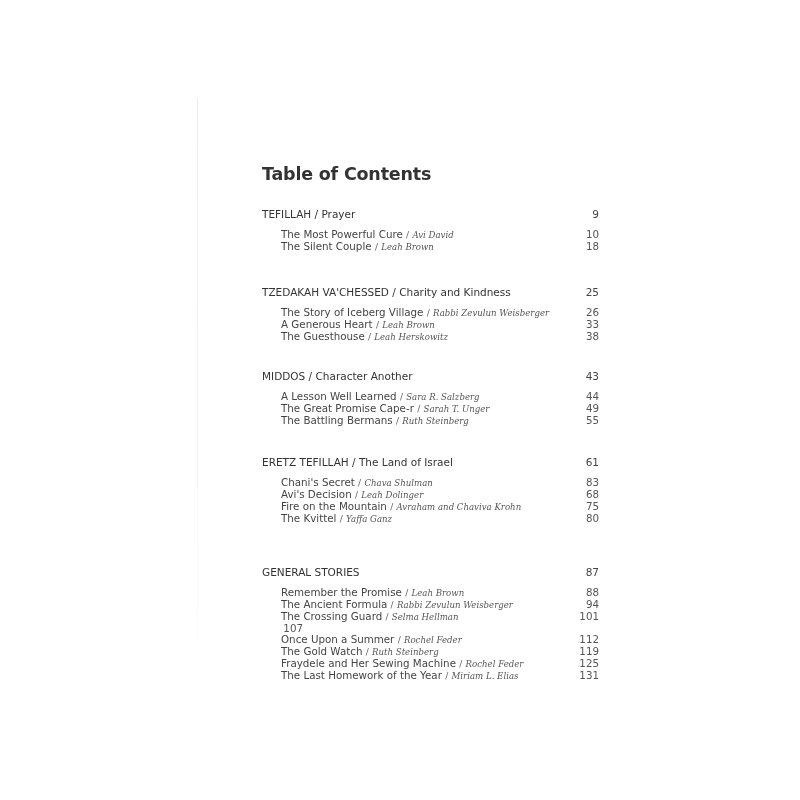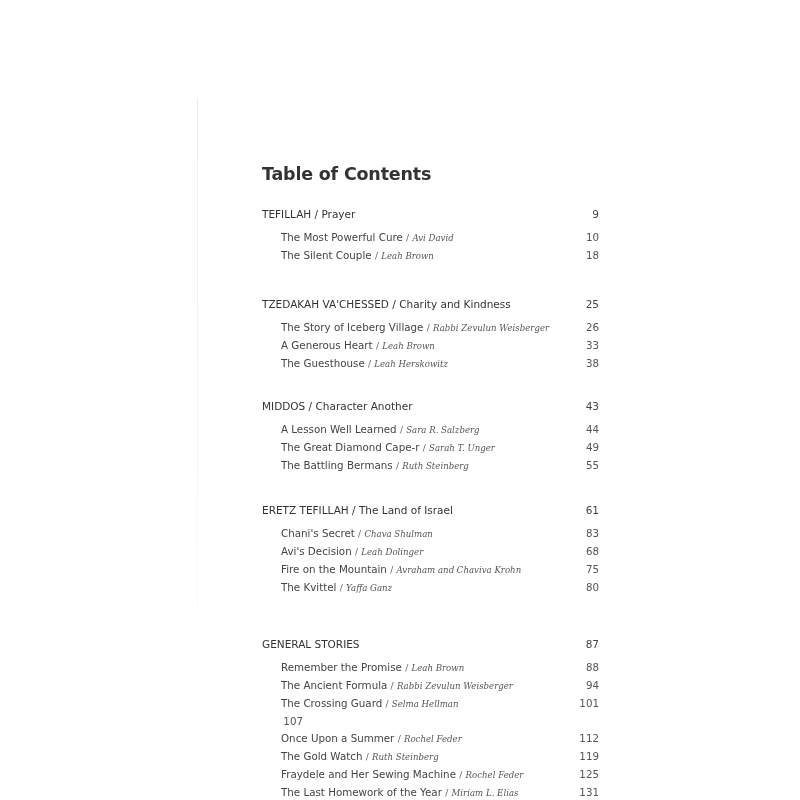--- a/index.html
+++ b/index.html
@@ -22,21 +22,21 @@
       letter-spacing: -0.2px; margin: 0 0 22px 0; line-height: 22px;
     }
     .section { margin-bottom: 29px; }
     .section-head {
       display: flex; justify-content: space-between; align-items: baseline;
       font-size: 10.5px; color: #333; line-height: 14px; margin-bottom: 8px;
     }
     .entries { padding-left: 19px; }
     .entry {
       display: flex; justify-content: space-between; align-items: baseline;
-      font-size: 10.3px; color: #444; line-height: 17px;
+      font-size: 10.3px; color: #444; line-height: 11px;
     }
     .entry .author {
       font-family: "DejaVu Serif", serif; font-style: italic;
       font-size: 8.6px; color: #555;
     }
     .entry .sep { font-size: 9px; color: #666; }
     .page-num { font-size: 10.3px; color: #555; text-align: right; min-width: 22px; }
     .section-head .page-num { font-size: 10.5px; color: #444; }
     .s-tefillah { margin-bottom: 32px; }
     .s-tzedakah { margin-bottom: 26px; }
@@ -93,21 +93,21 @@
     <div class="section-head">
       <span><span>MIDDOS</span> <span>/</span> <span>Character Another</span></span>
       <span class="page-num">43</span>
     </div>
     <div class="entries">
       <div class="entry">
           <span><span>A Lesson Well Learned</span> <span class="sep">/</span> <span class="author">Sara R. Salzberg</span></span>
           <span class="page-num">44</span>
         </div>
       <div class="entry">
-          <span><span>The Great Diamond Cape-r</span> <span class="sep">/</span> <span class="author">Sarah T. Unger</span></span>
+          <span><span>The Great Promise Cape-r</span> <span class="sep">/</span> <span class="author">Sarah T. Unger</span></span>
           <span class="page-num">49</span>
         </div>
       <div class="entry">
           <span><span>The Battling Bermans</span> <span class="sep">/</span> <span class="author">Ruth Steinberg</span></span>
           <span class="page-num">55</span>
         </div>
     </div>
   </div>
 
   <div class="section s-eretz">

